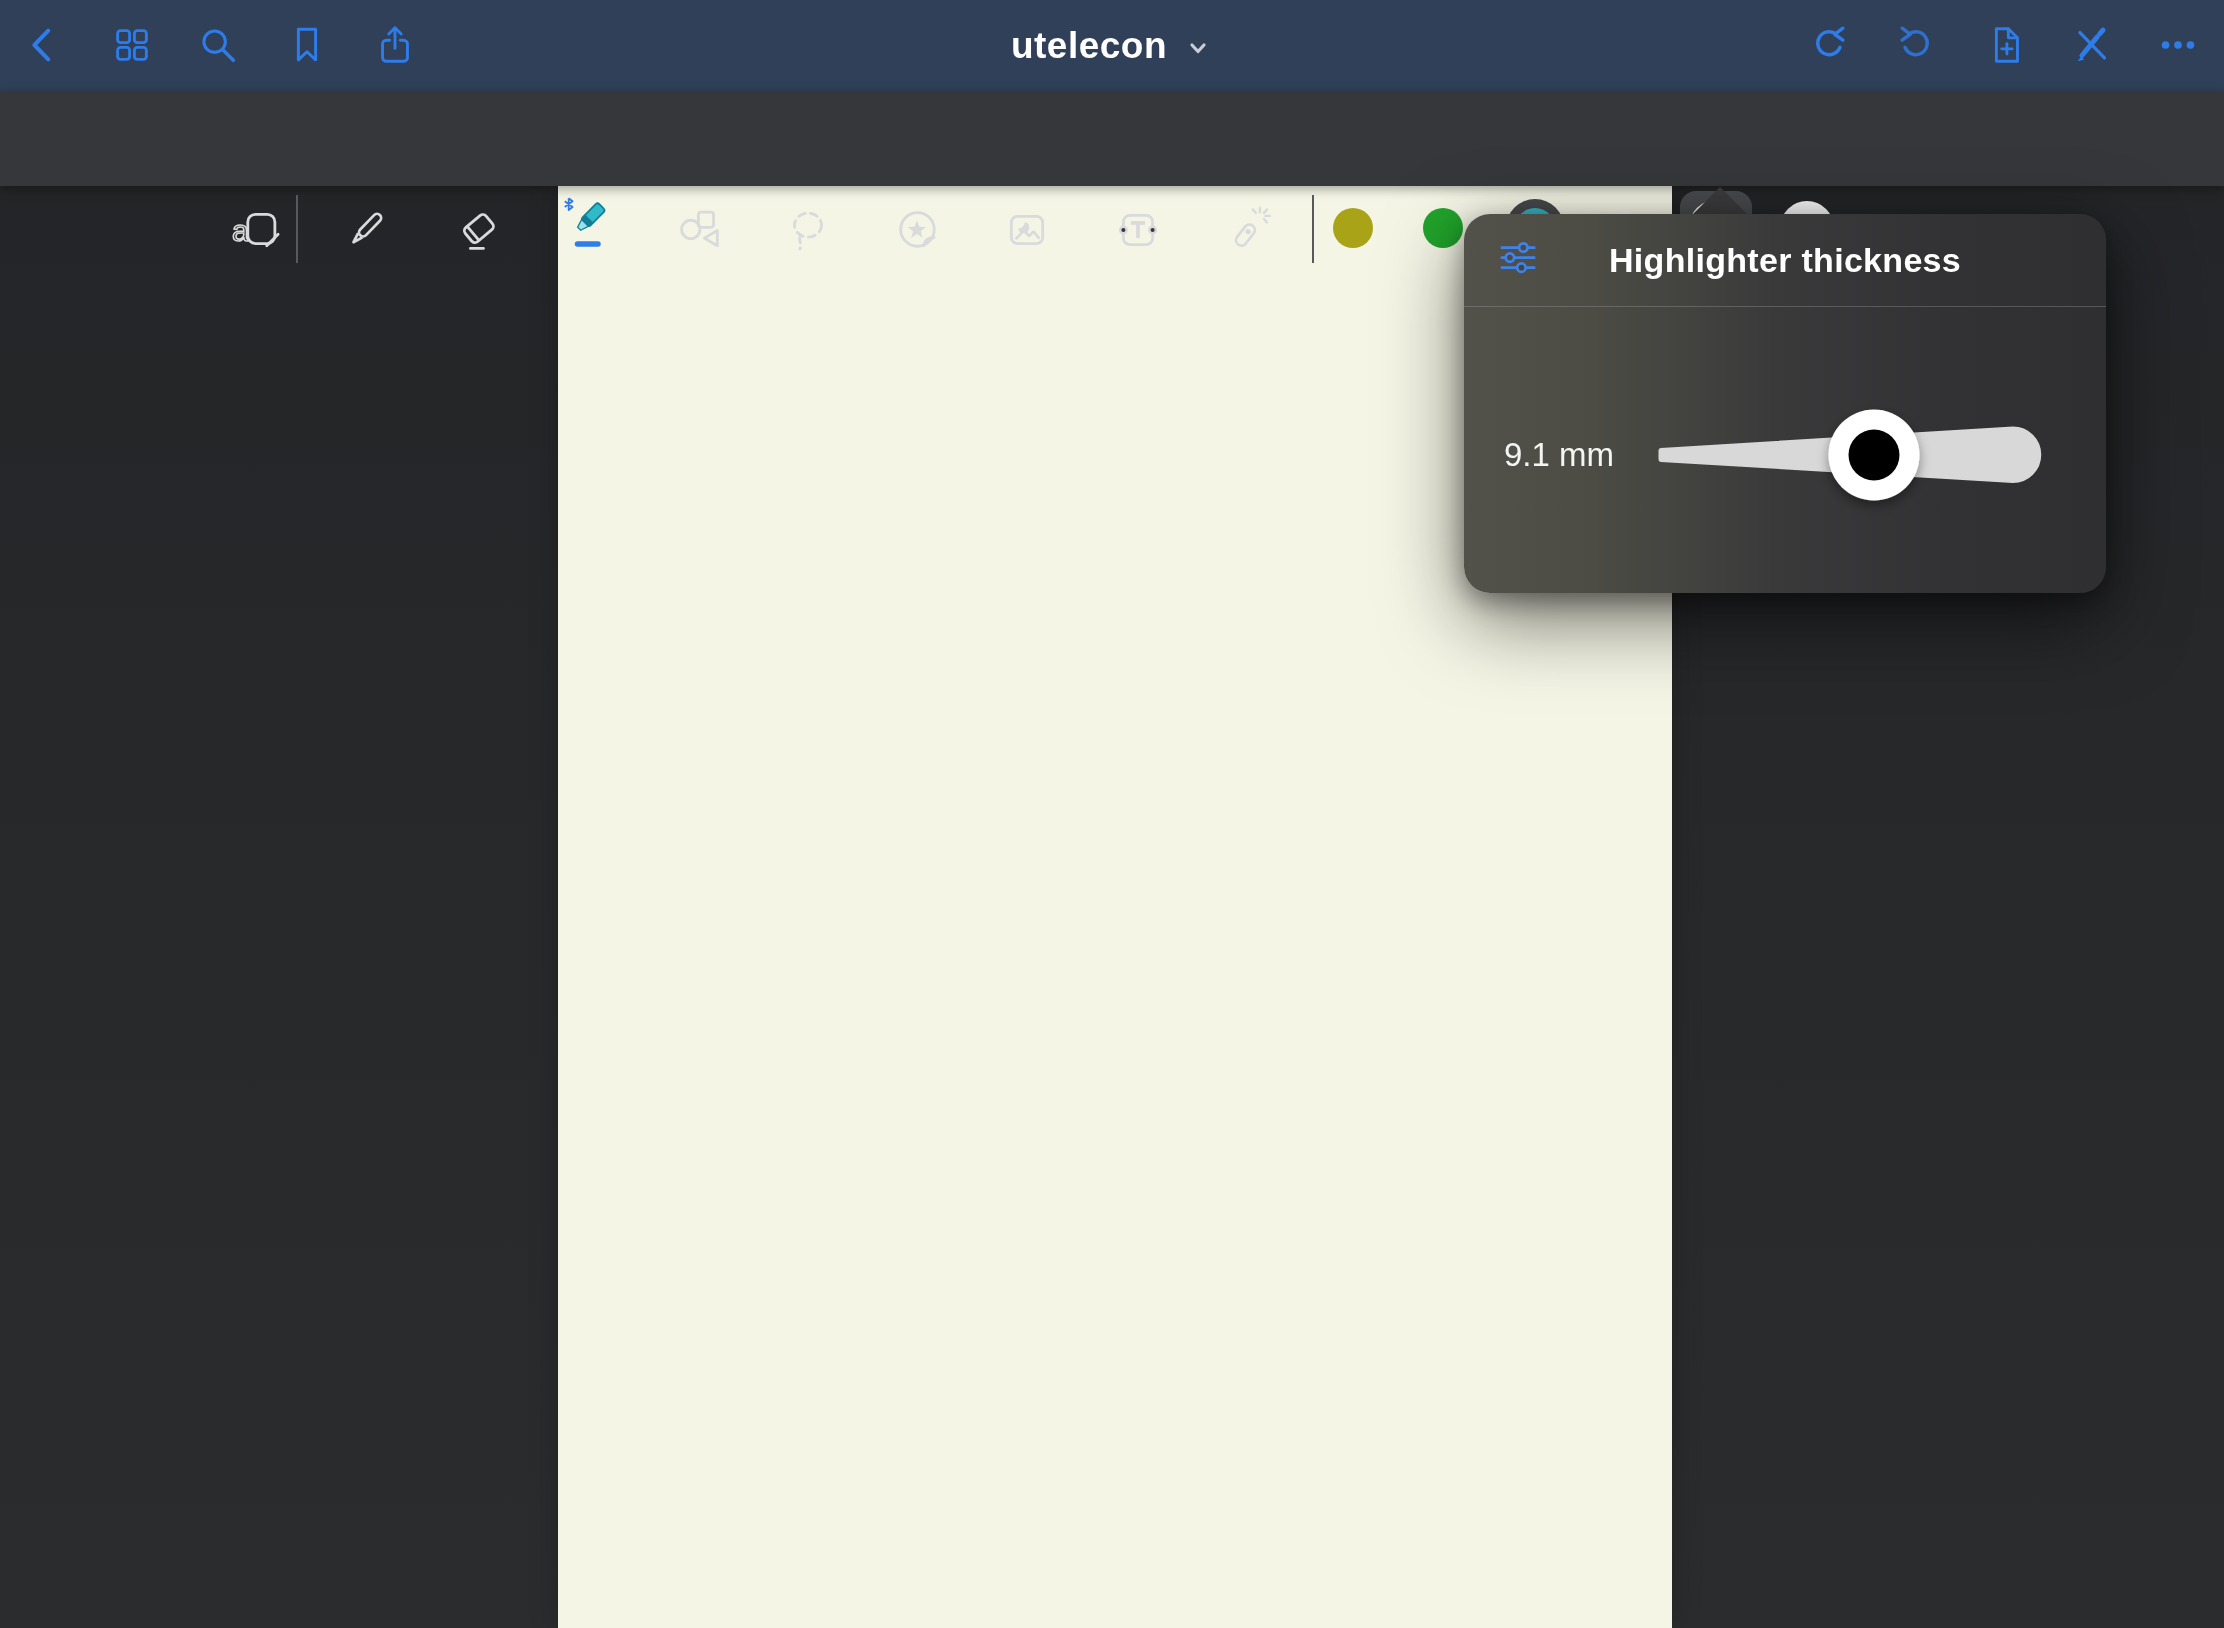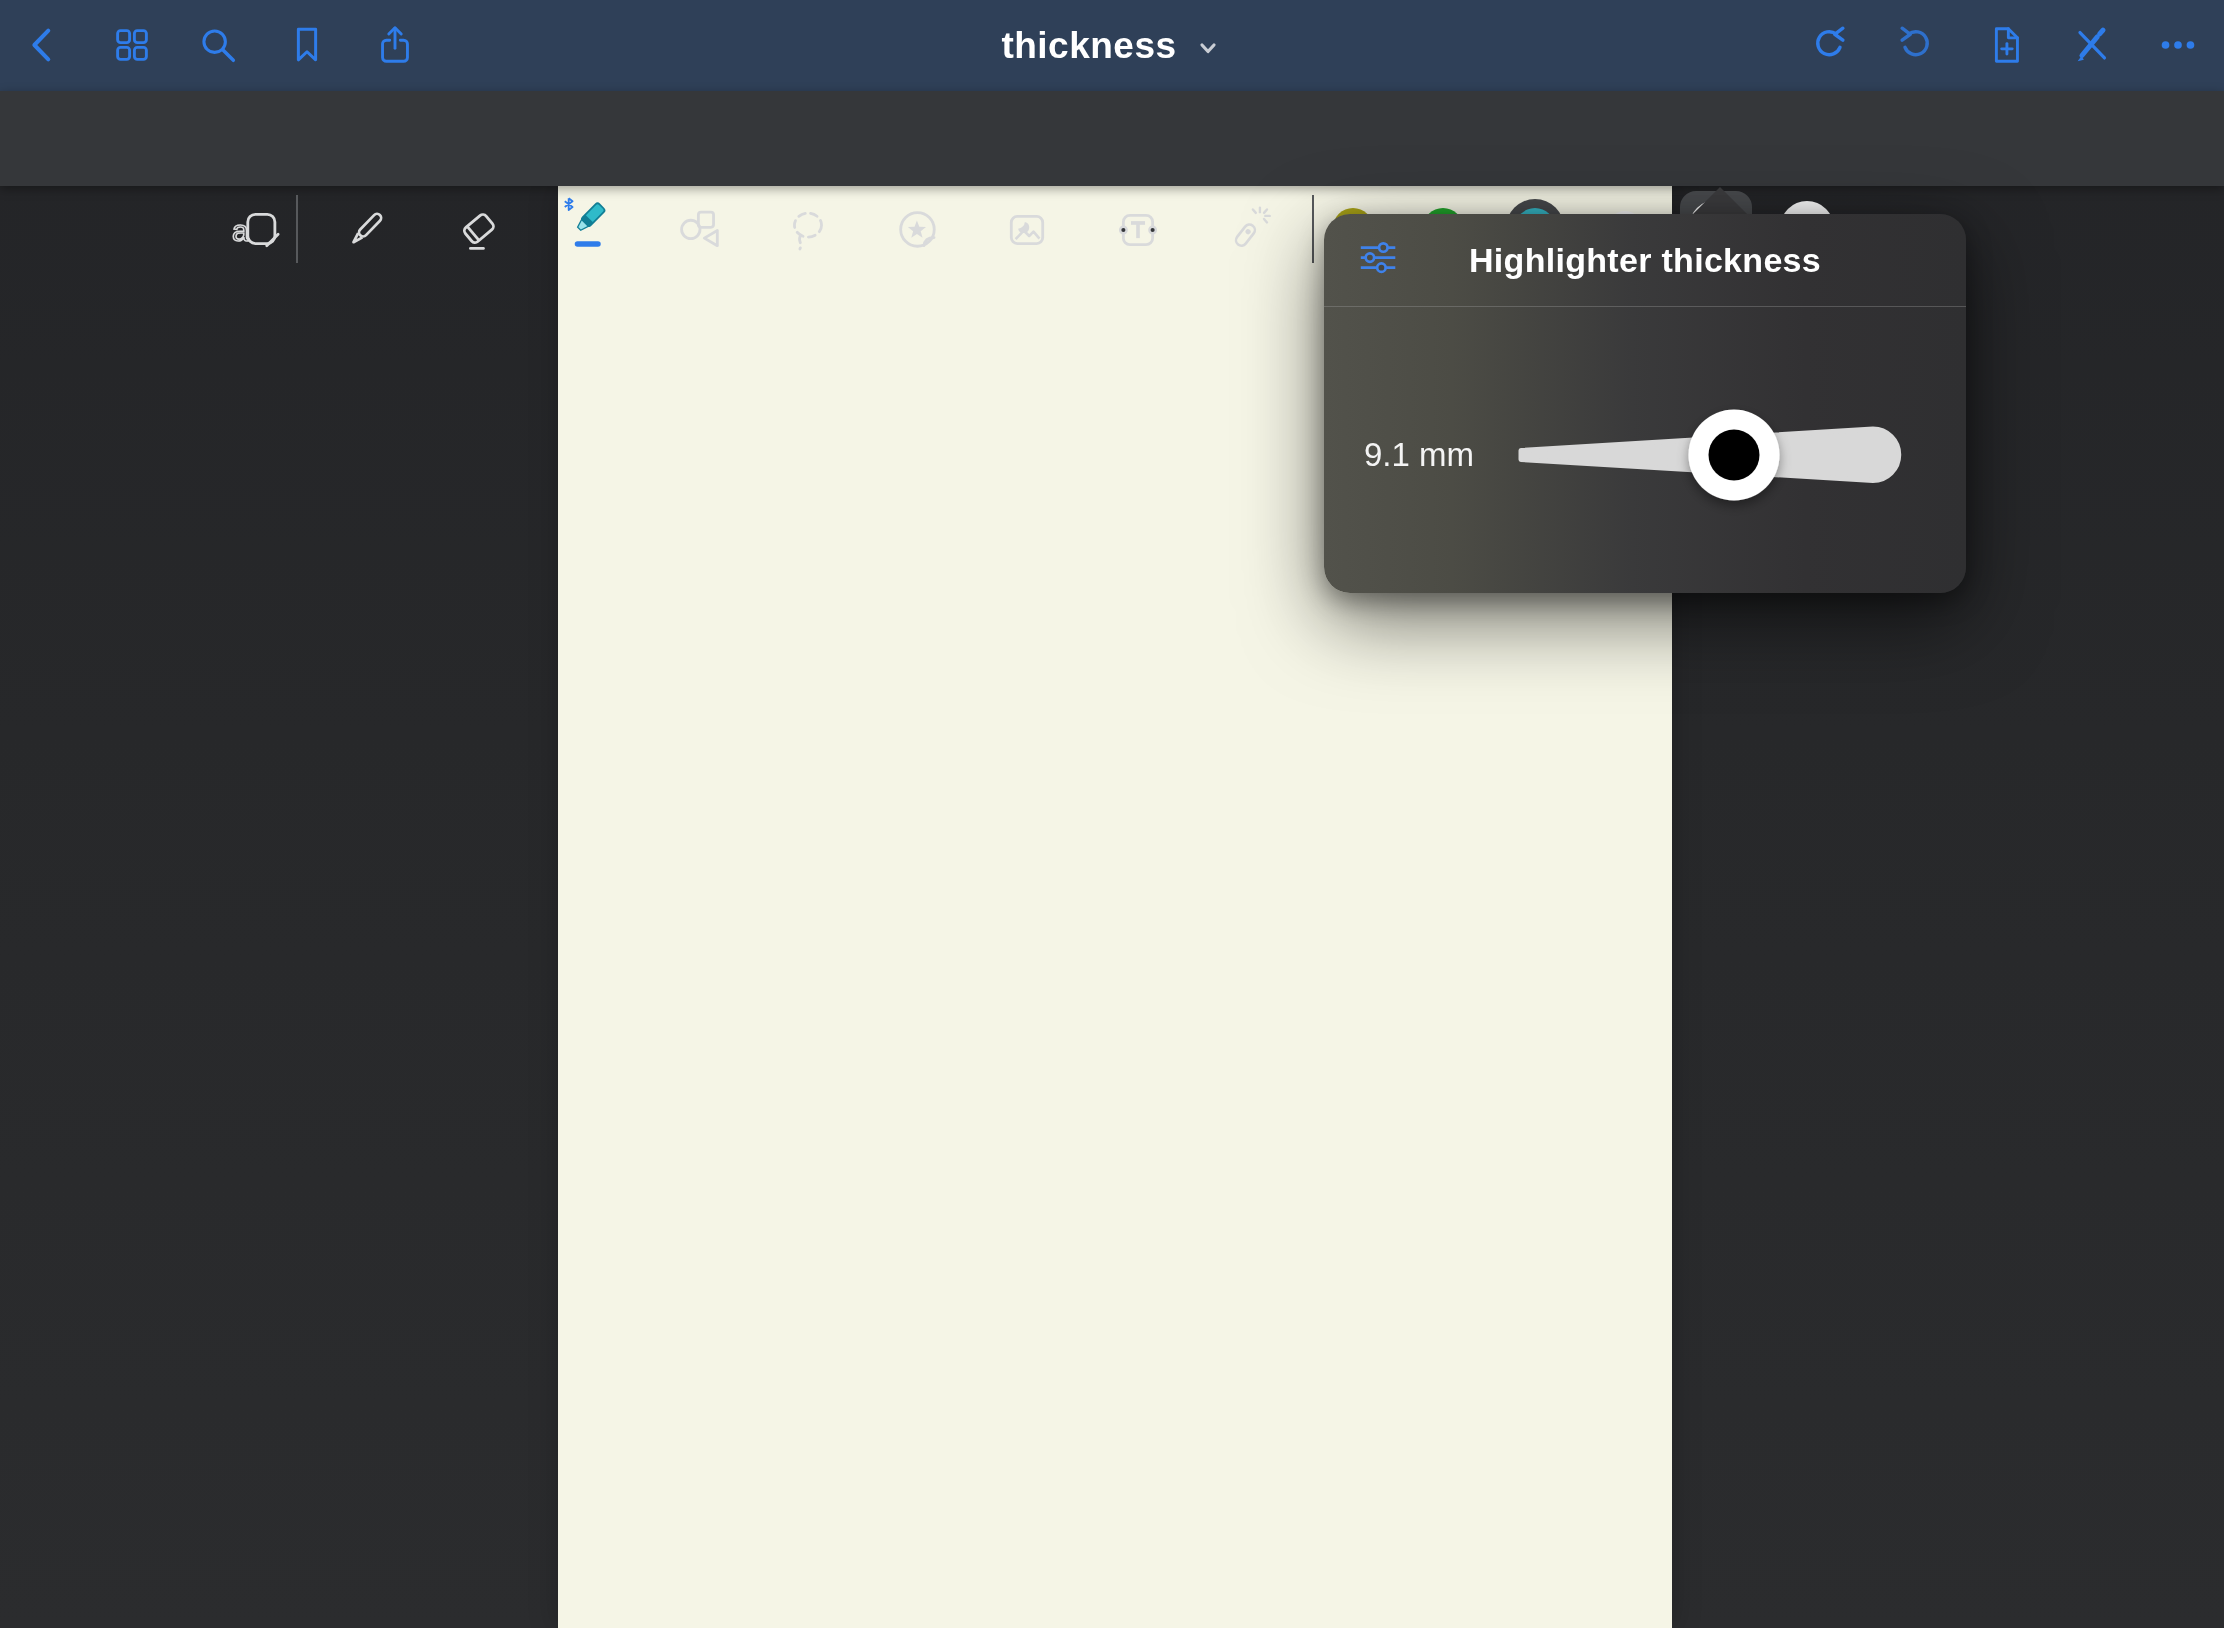--- a/index.html
+++ b/index.html
@@ -44,21 +44,21 @@
     background:#f5f5e6; box-shadow:0 0 28px rgba(0,0,0,.22);
   }
 
   
   .popover-arrow {
     position:absolute; left:1692px; top:187px; width:0; height:0;
     border-left:28px solid transparent; border-right:28px solid transparent;
     border-bottom:28px solid #3b3b3d;
   }
   .popover {
-    position:absolute; left:1324px; top:214px; width:642px; height:379px;
+    position:absolute; left:1464px; top:214px; width:642px; height:379px;
     border-radius:26px; overflow:hidden;
     background:linear-gradient(90deg,#52524b 0%, #4c4c45 20%, #3a3a3b 48%, #323133 75%, #2f2f31 100%);
     box-shadow:0 26px 80px rgba(0,0,0,.55), 0 8px 24px rgba(0,0,0,.35);
   }
   .pop-header {
     position:absolute; left:0; top:0; width:642px; height:93px;
     border-bottom:1.5px solid rgba(160,160,160,.35);
   }
   .pop-header .hdr-icon { position:absolute; left:32px; top:23px; width:46px; height:46px; }
   .pop-header .hdr-icon svg { width:46px; height:46px; display:block; }
@@ -116,21 +116,21 @@
       <svg viewBox="0 0 48 48">
         <g fill="none" stroke="#2e7cea" stroke-width="3" stroke-linecap="round" stroke-linejoin="round">
           <path d="M18.5 19 H15 C12.8 19 11 20.8 11 23 V37 C11 39.2 12.8 41 15 41 H33 C35.2 41 37 39.2 37 37 V23 C37 20.8 35.2 19 33 19 H29.5"></path>
           <line x1="24" y1="27.5" x2="24" y2="6.5"></line>
           <polyline points="17.5,12.5 24,6 30.5,12.5"></polyline>
         </g>
       </svg>
     </div>
 
     <div class="tb-title">
-      <span class="title-text">thickness</span>
+      <span class="title-text">utelecon</span>
       <svg viewBox="0 0 30 30">
         <polyline points="9,11 15,17.5 21,11" fill="none" stroke="#c9cdd4" stroke-width="3.2" stroke-linecap="round" stroke-linejoin="round"></polyline>
       </svg>
     </div>
 
     <div class="icon-btn" style="left:1805px">
       <svg viewBox="0 0 48 48">
         <path d="M32.5 12.5 A12 12 0 1 0 36.5 26.5" fill="none" stroke="#2e7cea" stroke-width="3.6" stroke-linecap="round"></path>
         <polyline points="39.5,6.5 31,12.8 39.5,19" fill="none" stroke="#2e7cea" stroke-width="3.6" stroke-linecap="round" stroke-linejoin="round"></polyline>
       </svg>

